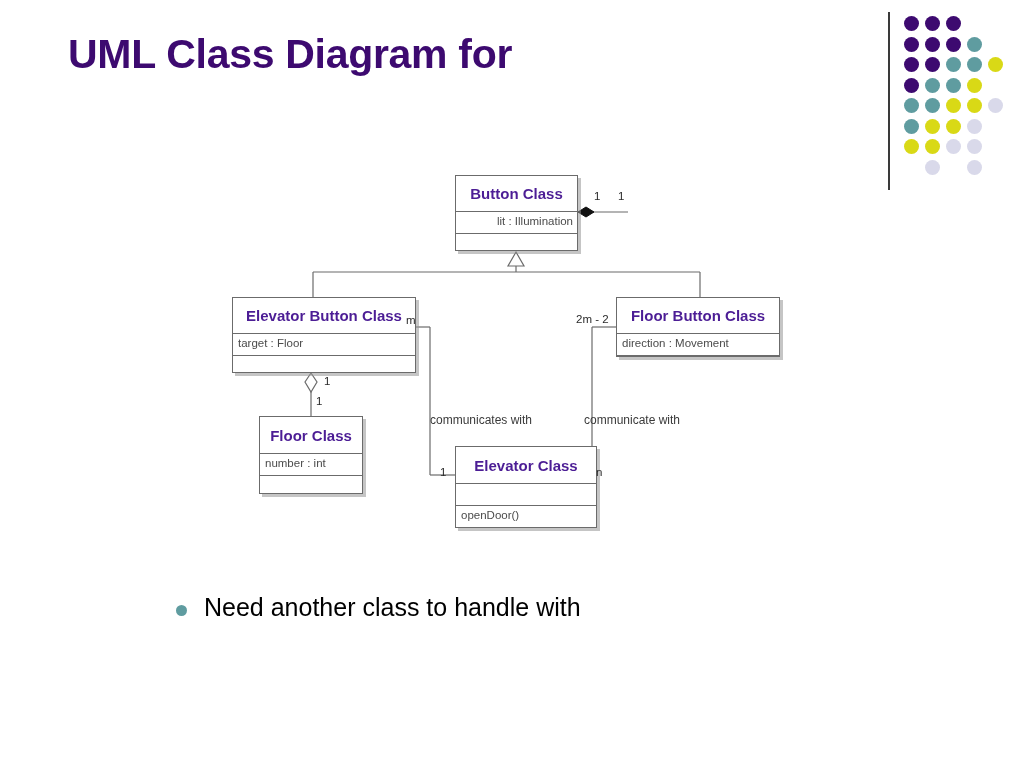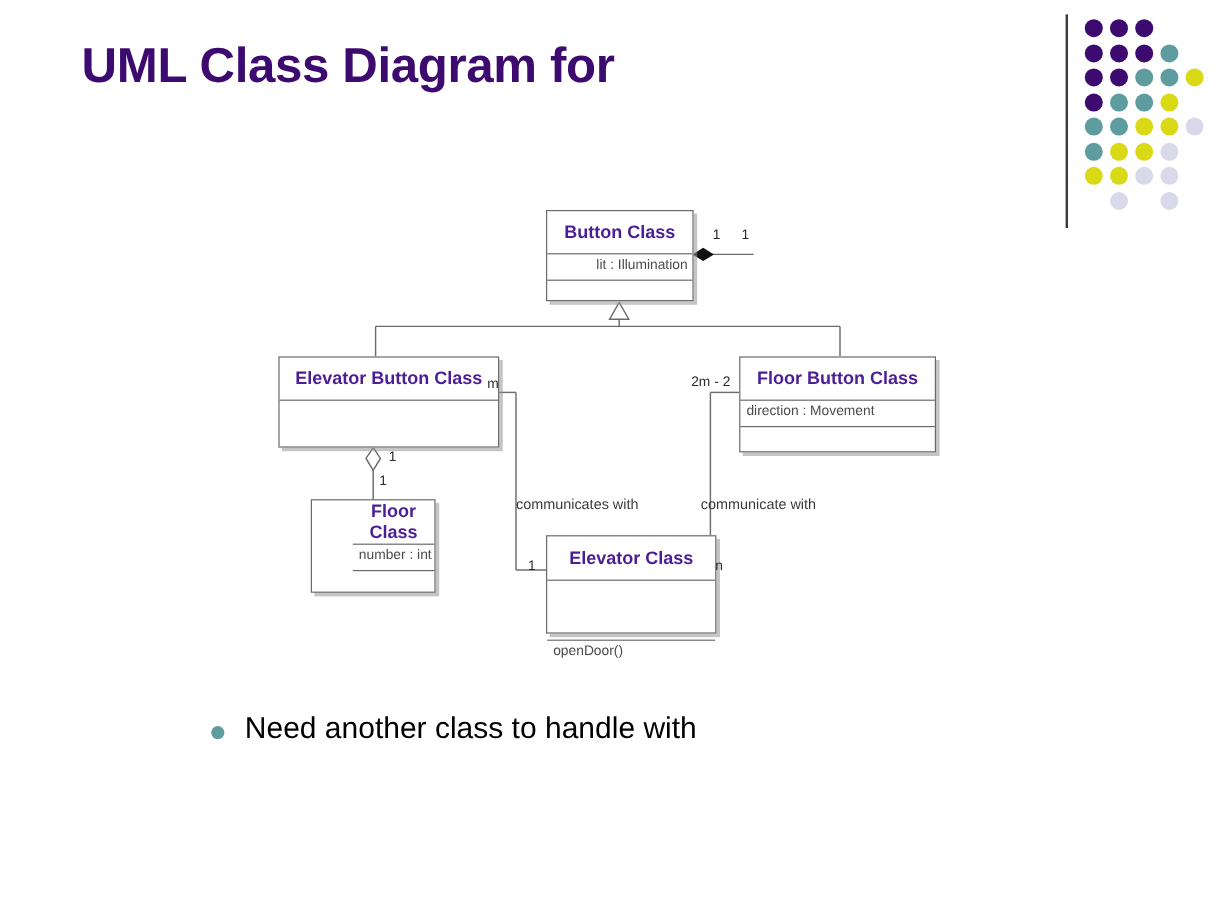--- a/index.html
+++ b/index.html
@@ -227,39 +227,40 @@
 
   <div class="uml-box" style="left:455px; top:175px; width:123px; height:76px;">
     <div class="uml-name" style="height:35px;">Button Class</div>
     <div class="uml-attr uml-sep" style="height:22px;text-align:right;">lit : Illumination</div>
     <div class="uml-blank uml-sep" style="height:19px;"></div>
   </div>
 
 
   <div class="uml-box" style="left:220px; top:297px; width:184px; height:76px;margin-left:12px;">
     <div class="uml-name" style="height:35px;">Elevator Button Class</div>
-    <div class="uml-blank uml-sep" style="height:19px;"></div>
-  </div>
-
-  <div class="uml-box" style="left:616px; top:297px; width:164px; height:80px;">
+    <div class="uml-attr uml-sep" style="height:22px;">target : Floor</div>
+    <div class="uml-blank uml-sep" style="height:19px;"></div>
+  </div>
+
+  <div class="uml-box" style="left:616px; top:297px; width:164px; height:60px;">
     <div class="uml-name" style="height:35px;">Floor Button Class</div>
     <div class="uml-attr uml-sep" style="height:22px;">direction : Movement</div>
     <div class="uml-blank uml-sep" style="height:19px;"></div>
   </div>
 
-  <div class="uml-box" style="left:259px; top:416px; width:104px; height:78px;padding-left:34px;">
+  <div class="uml-box" style="left:259px; top:416px; width:104px; height:78px;">
     <div class="uml-name" style="height:36px;">Floor Class</div>
     <div class="uml-attr uml-sep" style="height:22px;">number : int</div>
     <div class="uml-blank uml-sep" style="height:19px;"></div>
   </div>
 
   <div class="uml-box" style="left:455px; top:446px; width:142px; height:82px;">
     <div class="uml-name" style="height:36px;">Elevator Class</div>
     <div class="uml-blank uml-sep" style="height:22px;"></div>
-    <div class="uml-op uml-sep" style="height:36px;margin-top:28px;">openDoor()</div>
+    <div class="uml-op uml-sep" style="height:36px;">openDoor()</div>
   </div>
 
   <div class="mult" style="left:594px; top:190px;">1</div>
   <div class="mult" style="left:618px; top:190px;">1</div>
 
   <div class="mult" style="left:406px; top:314px;">m</div>
 
   <div class="mult" style="left:576px; top:313px;">2m - 2</div>
 
   <div class="mult" style="left:324px; top:375px;">1</div>

